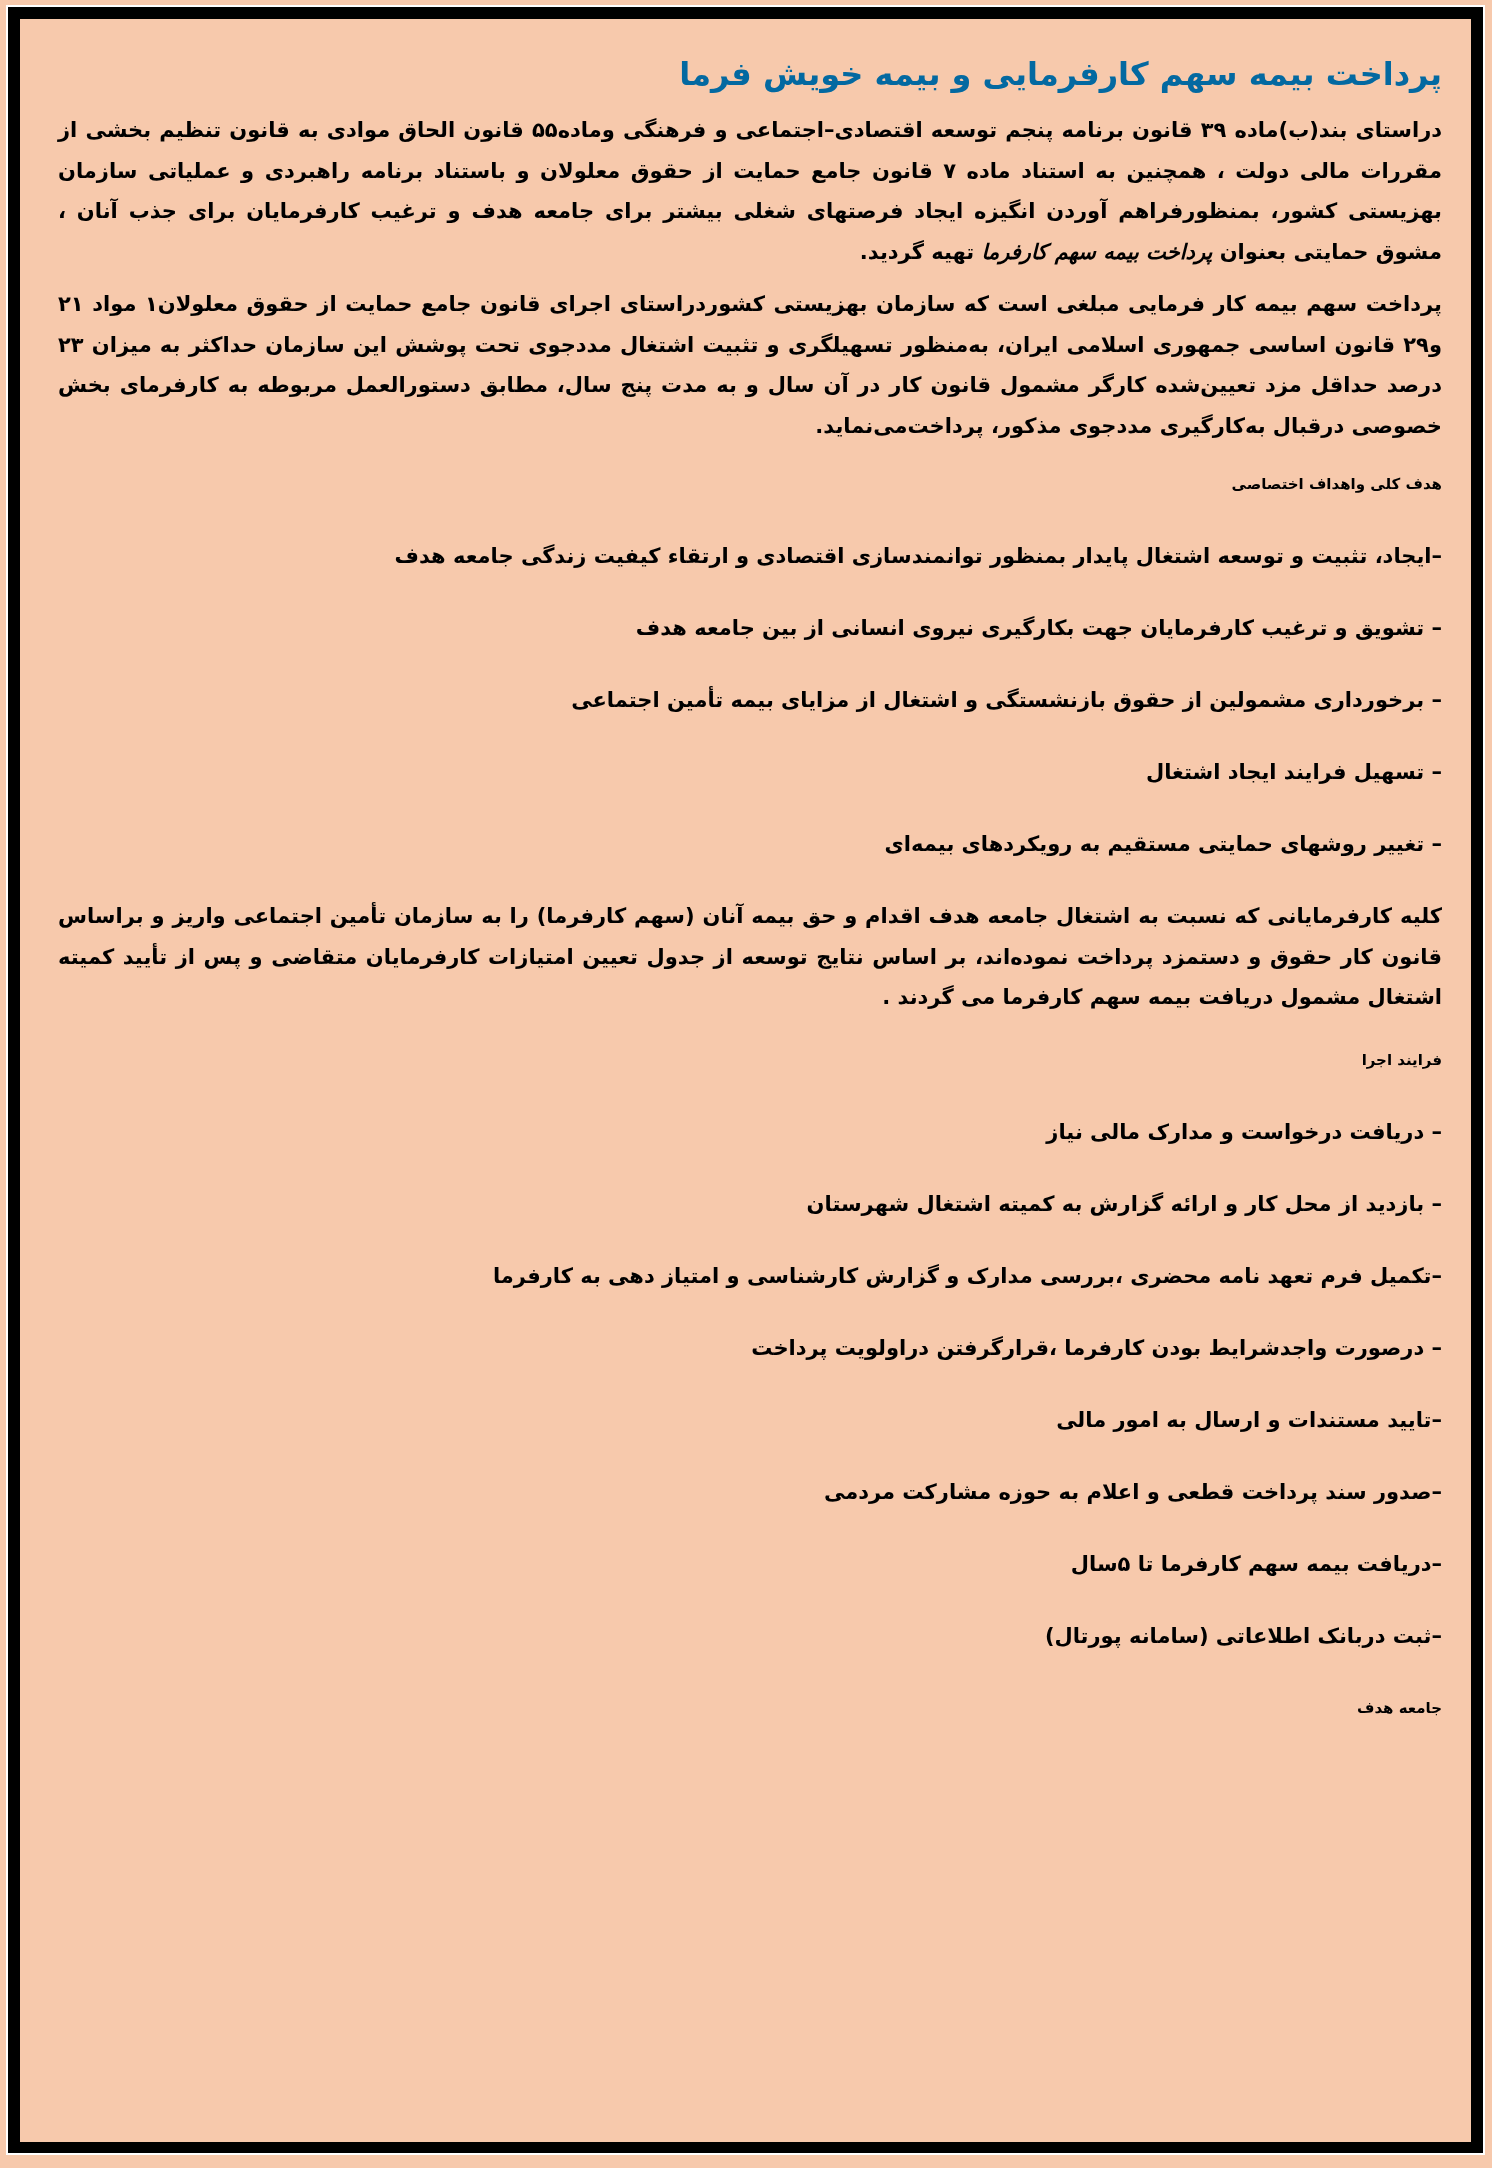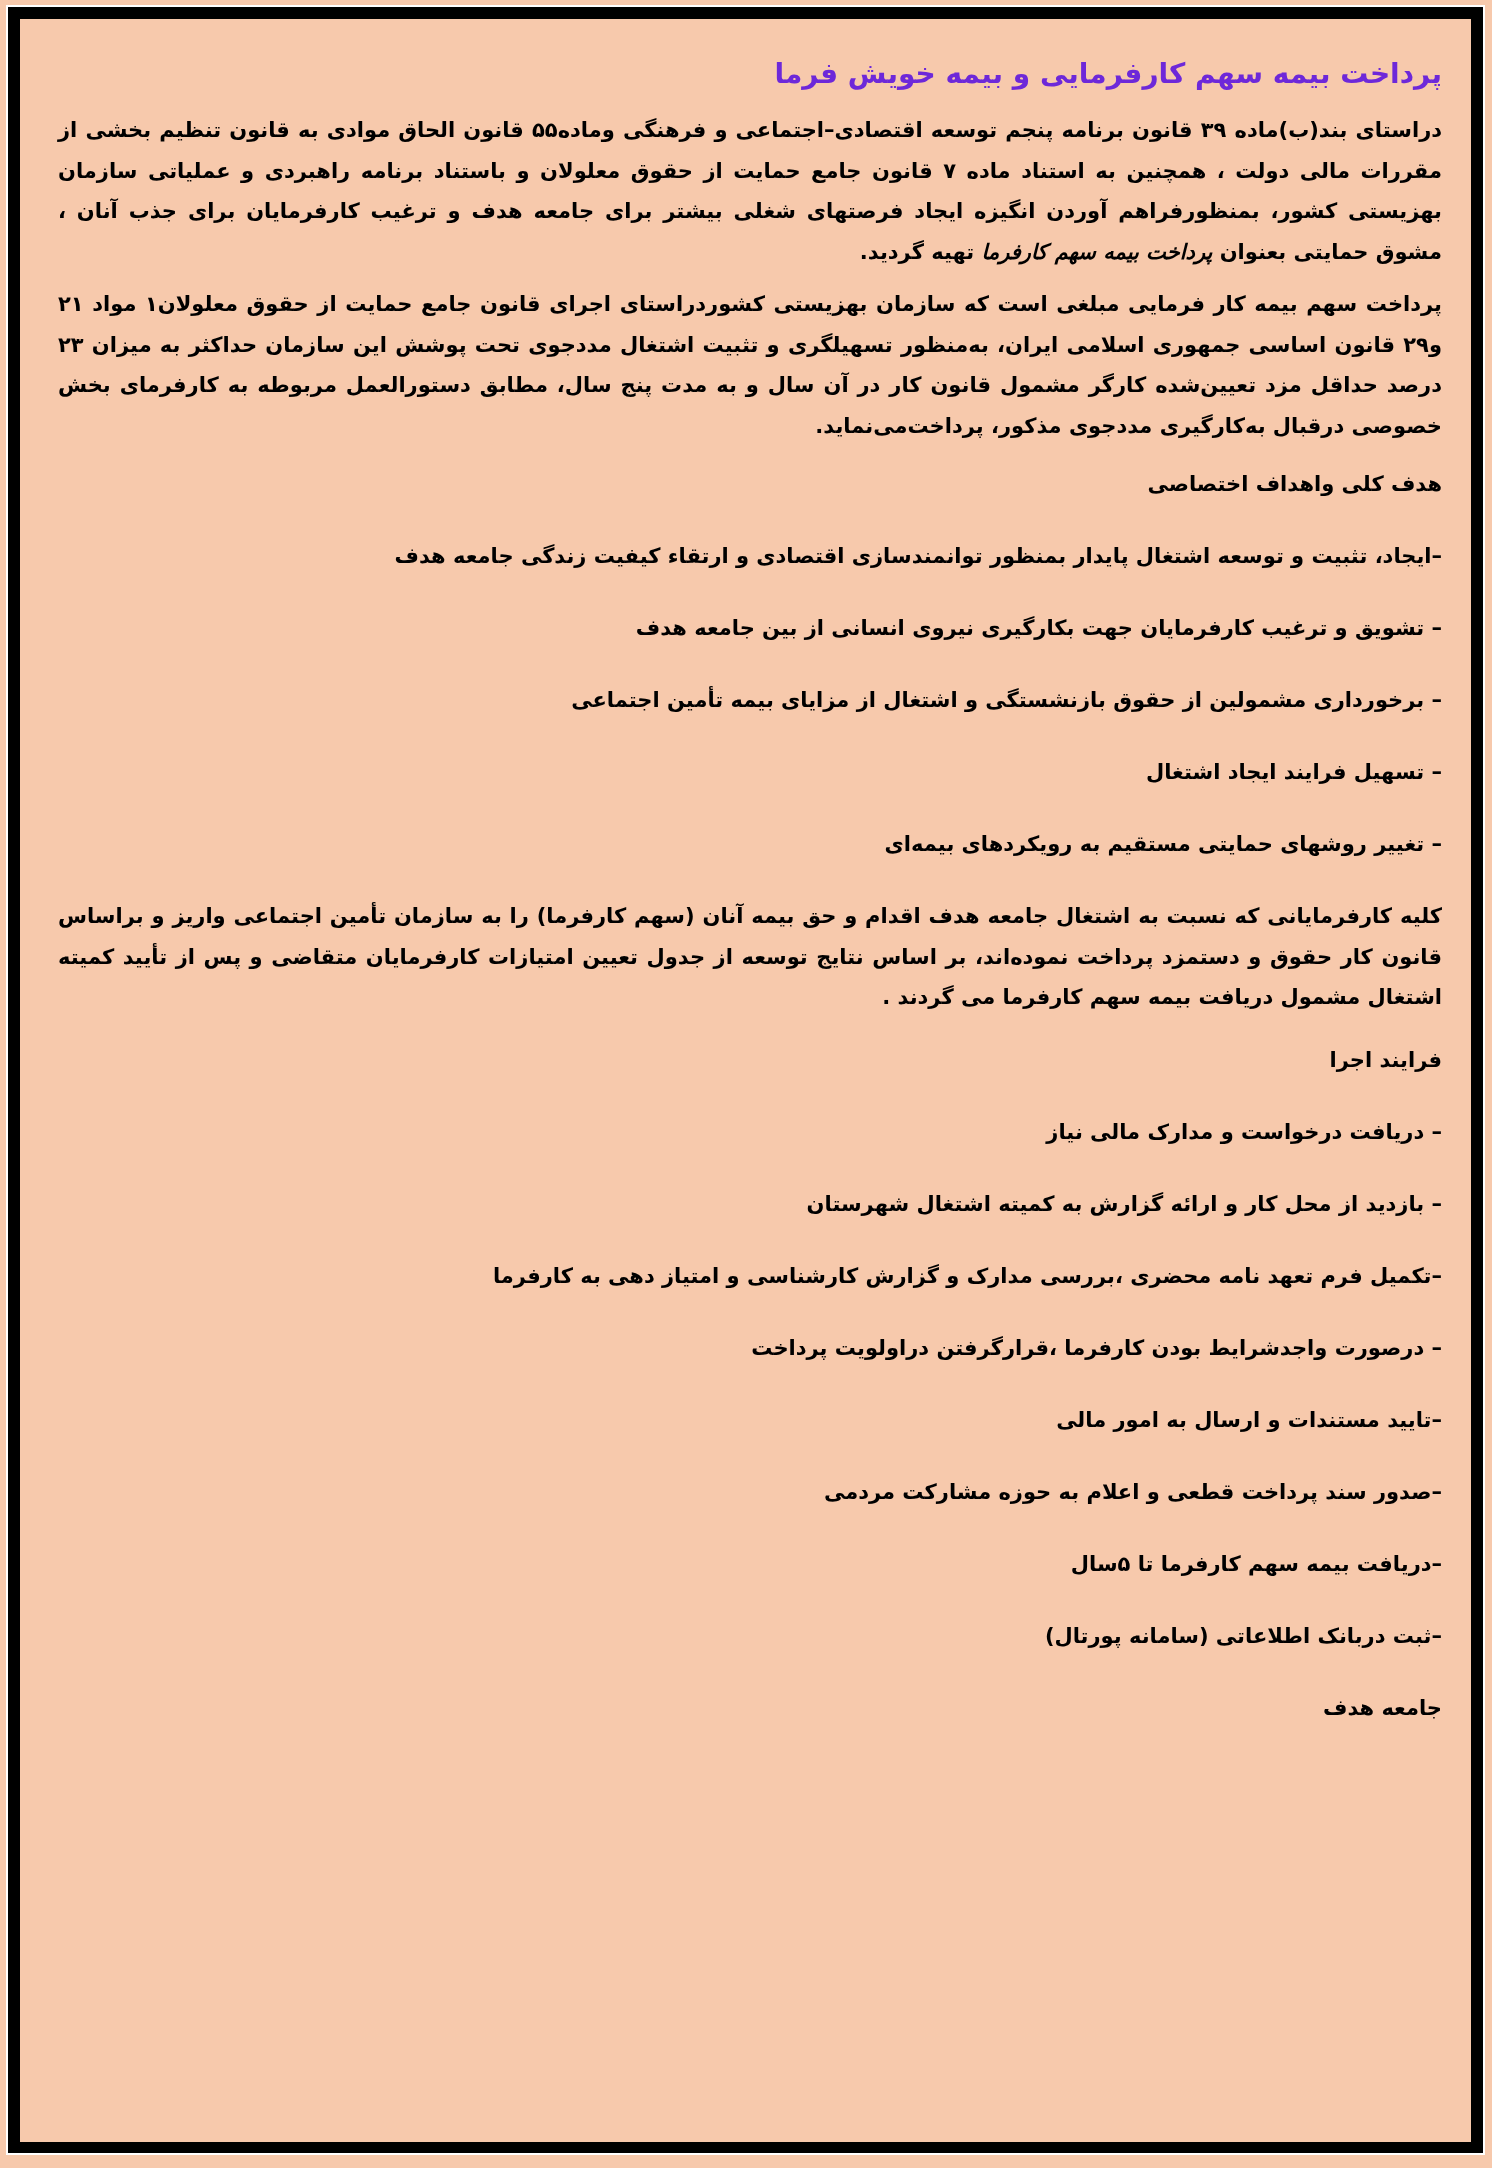--- a/index.html
+++ b/index.html
@@ -33,36 +33,36 @@
       position: absolute;
       left: 50px;
       right: 50px;
       top: 56px;
       direction: rtl;
       text-align: right;
       color: #000;
       font-weight: bold;
     }
     .title {
-      color: #6d28d9;
-      font-size: 28px;
+      color: #0369a1;
+      font-size: 32px;
       line-height: 36px;
       margin: 0 0 18px 0;
       font-weight: bold;
     }
     .para {
       font-size: 21px;
       line-height: 40.5px;
       margin: 0 0 12px 8px;
       text-align: justify;
       text-align-last: right;
     }
     .para .em { font-style: italic; }
     .heading {
-      font-size: 21px;
+      font-size: 15px;
       line-height: 40px;
       margin: 0 0 32px 0;
     }
     .item {
       font-size: 21px;
       line-height: 40px;
       margin: 0 0 32px 0;
     }
   </style>
 </head>

